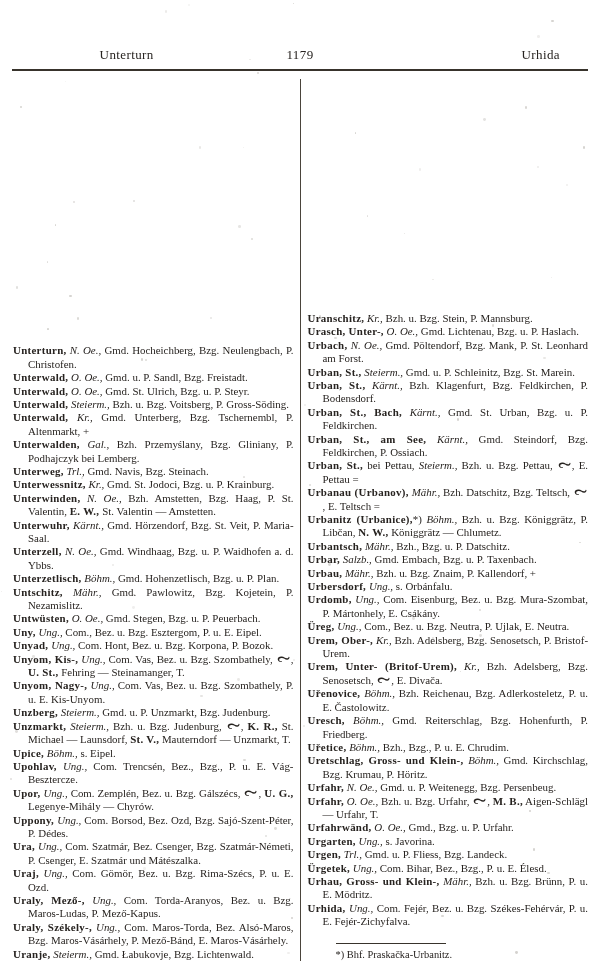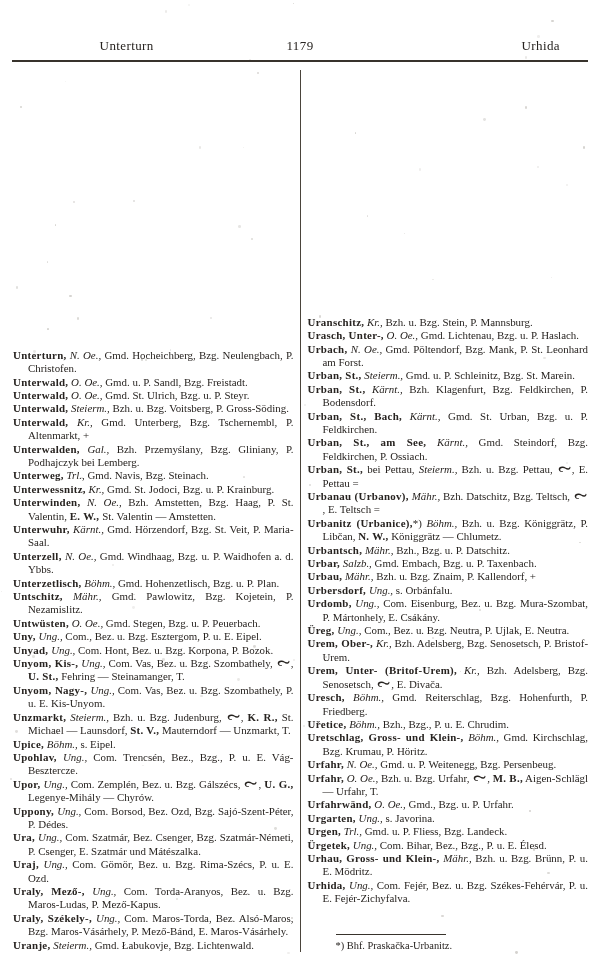--- a/index.html
+++ b/index.html
@@ -7,40 +7,40 @@
     width:600px;height:961px;overflow:hidden;
     background:
       radial-gradient(ellipse at 50% 40%, rgba(255,255,255,.35), rgba(0,0,0,0) 70%),
       linear-gradient(90deg, #e8e5dc 0%, #f2ف 0%, #f1efe7 3%, #f3f1e9 50%, #f0eee6 97%, #e6e3da 100%),
       #f1efe7;
     font-family:"Liberation Serif","DejaVu Serif",serif;
     color:#272320;
     position:relative;
   }
   .speck{position:absolute;border-radius:50%;background:#6b6458;opacity:.35;}
-  .page{position:absolute;left:10px;top:0;width:580px;height:737px;}
+  .page{position:absolute;left:10px;top:9px;width:580px;height:737px;}
   .running-head{
     display:grid;grid-template-columns:1fr 1fr 1fr;align-items:end;
     padding:38px 30px 6px 30px;font-size:13px;letter-spacing:.4px;
   }
   .running-head .rh-l{text-align:center;}
   .running-head .rh-c{text-align:center;}
   .running-head .rh-r{text-align:right;}
   .head-rule{border-top:2px solid #38332c;margin:0 2px 0 2px;height:0;}
   .cols{display:flex;margin-top:6px;align-items:flex-end;}
   .col{width:287px;font-size:10.9px;line-height:13.4px;text-align:justify;}
   .col-left{padding:0 6px 0 3px;}
   .col-right{padding:0 2px 0 7px;}
   .divider{width:1px;background:#4a443b;margin-top:2px;height:882px;}
   p.entry{margin:0;padding-left:15px;text-indent:-15px;}
   .seg-b{font-weight:bold;letter-spacing:.3px;}
   .seg-i{font-style:italic;}
   .horn{display:inline-block;width:13px;height:8px;vertical-align:baseline;margin:0 1px;}
   .horn svg{display:block;width:13px;height:8px;}
-  .footnote{margin-top:28px;}
+  .footnote{margin-top:14px;}
   .footnote-rule{border-top:1px solid #38332c;width:110px;margin:0 0 4px 28px;height:0;}
   .footnote-text{font-size:10.4px;padding-left:28px;}
 </style>
 </head>
 <body>
 
 <div class="page">
   <div class="running-head">
     <span class="rh-l">Unterturn</span>
     <span class="rh-c">1179</span>
@@ -63,20 +63,21 @@
         <p class="entry"><span class="seg-b">Unterzell,</span><span class="seg-i"> N. Oe.,</span><span class="seg-r"> Gmd. Windhaag, Bzg. u. P. Waidhofen a. d. Ybbs.</span></p>
         <p class="entry"><span class="seg-b">Unterzetlisch,</span><span class="seg-i"> Böhm.,</span><span class="seg-r"> Gmd. Hohenzetlisch, Bzg. u. P. Plan.</span></p>
         <p class="entry"><span class="seg-b">Untschitz,</span><span class="seg-i"> Mähr.,</span><span class="seg-r"> Gmd. Pawlowitz, Bzg. Kojetein, P. Nezamislitz.</span></p>
         <p class="entry"><span class="seg-b">Untwüsten,</span><span class="seg-i"> O. Oe.,</span><span class="seg-r"> Gmd. Stegen, Bzg. u. P. Peuerbach.</span></p>
         <p class="entry"><span class="seg-b">Uny,</span><span class="seg-i"> Ung.,</span><span class="seg-r"> Com., Bez. u. Bzg. Esztergom, P. u. E. Eipel.</span></p>
         <p class="entry"><span class="seg-b">Unyad,</span><span class="seg-i"> Ung.,</span><span class="seg-r"> Com. Hont, Bez. u. Bzg. Korpona, P. Bozok.</span></p>
         <p class="entry"><span class="seg-b">Unyom, Kis-,</span><span class="seg-i"> Ung.,</span><span class="seg-r"> Com. Vas, Bez. u. Bzg. Szombathely, </span><span class="horn"><svg viewBox="0 0 14 8" xmlns="http://www.w3.org/2000/svg">
               <path fill="#272320" d="M0.8 4.6 C0.5 2.6 2.6 1.2 5 1.4 C7.6 1.6 8.8 3.4 10.8 3.3 C12 3.2 12.6 2.4 12.6 1.6 L13.4 1.8 C13.6 3.4 12.8 4.6 11 4.7 C8.6 4.8 7.6 3 5.2 2.9 C3.4 2.8 2.2 3.6 2.4 5 C2.6 6.2 4 6.6 5 6.2 L5.2 7 C3.2 7.8 1.1 6.6 0.8 4.6 Z"></path>
             </svg></span><span class="seg-r">, </span><span class="seg-b">U. St.,</span><span class="seg-r"> Fehring — Steinamanger, T.</span></p>
         <p class="entry"><span class="seg-b">Unyom, Nagy-,</span><span class="seg-i"> Ung.,</span><span class="seg-r"> Com. Vas, Bez. u. Bzg. Szombathely, P. u. E. Kis-Unyom.</span></p>
+        <p class="entry"><span class="seg-b">Unzberg,</span><span class="seg-i"> Steierm.,</span><span class="seg-r"> Gmd. u. P. Unzmarkt, Bzg. Judenburg.</span></p>
         <p class="entry"><span class="seg-b">Unzmarkt,</span><span class="seg-i"> Steierm.,</span><span class="seg-r"> Bzh. u. Bzg. Judenburg, </span><span class="horn"><svg viewBox="0 0 14 8" xmlns="http://www.w3.org/2000/svg">
               <path fill="#272320" d="M0.8 4.6 C0.5 2.6 2.6 1.2 5 1.4 C7.6 1.6 8.8 3.4 10.8 3.3 C12 3.2 12.6 2.4 12.6 1.6 L13.4 1.8 C13.6 3.4 12.8 4.6 11 4.7 C8.6 4.8 7.6 3 5.2 2.9 C3.4 2.8 2.2 3.6 2.4 5 C2.6 6.2 4 6.6 5 6.2 L5.2 7 C3.2 7.8 1.1 6.6 0.8 4.6 Z"></path>
             </svg></span><span class="seg-r">, </span><span class="seg-b">K. R.,</span><span class="seg-r"> St. Michael — Launsdorf, </span><span class="seg-b">St. V.,</span><span class="seg-r"> Mauterndorf — Unzmarkt, T.</span></p>
         <p class="entry"><span class="seg-b">Upice,</span><span class="seg-i"> Böhm.,</span><span class="seg-r"> s. Eipel.</span></p>
         <p class="entry"><span class="seg-b">Upohlav,</span><span class="seg-i"> Ung.,</span><span class="seg-r"> Com. Trencsén, Bez., Bzg., P. u. E. Vág-Besztercze.</span></p>
         <p class="entry"><span class="seg-b">Upor,</span><span class="seg-i"> Ung.,</span><span class="seg-r"> Com. Zemplén, Bez. u. Bzg. Gálszécs, </span><span class="horn"><svg viewBox="0 0 14 8" xmlns="http://www.w3.org/2000/svg">
               <path fill="#272320" d="M0.8 4.6 C0.5 2.6 2.6 1.2 5 1.4 C7.6 1.6 8.8 3.4 10.8 3.3 C12 3.2 12.6 2.4 12.6 1.6 L13.4 1.8 C13.6 3.4 12.8 4.6 11 4.7 C8.6 4.8 7.6 3 5.2 2.9 C3.4 2.8 2.2 3.6 2.4 5 C2.6 6.2 4 6.6 5 6.2 L5.2 7 C3.2 7.8 1.1 6.6 0.8 4.6 Z"></path>
             </svg></span><span class="seg-r">, </span><span class="seg-b">U. G.,</span><span class="seg-r"> Legenye-Mihály — Chyrów.</span></p>
         <p class="entry"><span class="seg-b">Uppony,</span><span class="seg-i"> Ung.,</span><span class="seg-r"> Com. Borsod, Bez. Ozd, Bzg. Sajó-Szent-Péter, P. Dédes.</span></p>
         <p class="entry"><span class="seg-b">Ura,</span><span class="seg-i"> Ung.,</span><span class="seg-r"> Com. Szatmár, Bez. Csenger, Bzg. Szatmár-Németi, P. Csenger, E. Szatmár und Mátészalka.</span></p>
@@ -104,20 +105,21 @@
         <p class="entry"><span class="seg-b">Urbantsch,</span><span class="seg-i"> Mähr.,</span><span class="seg-r"> Bzh., Bzg. u. P. Datschitz.</span></p>
         <p class="entry"><span class="seg-b">Urbar,</span><span class="seg-i"> Salzb.,</span><span class="seg-r"> Gmd. Embach, Bzg. u. P. Taxenbach.</span></p>
         <p class="entry"><span class="seg-b">Urbau,</span><span class="seg-i"> Mähr.,</span><span class="seg-r"> Bzh. u. Bzg. Znaim, P. Kallendorf, +</span></p>
         <p class="entry"><span class="seg-b">Urbersdorf,</span><span class="seg-i"> Ung.,</span><span class="seg-r"> s. Orbánfalu.</span></p>
         <p class="entry"><span class="seg-b">Urdomb,</span><span class="seg-i"> Ung.,</span><span class="seg-r"> Com. Eisenburg, Bez. u. Bzg. Mura-Szombat, P. Mártonhely, E. Csákány.</span></p>
         <p class="entry"><span class="seg-b">Üreg,</span><span class="seg-i"> Ung.,</span><span class="seg-r"> Com., Bez. u. Bzg. Neutra, P. Ujlak, E. Neutra.</span></p>
         <p class="entry"><span class="seg-b">Urem, Ober-,</span><span class="seg-i"> Kr.,</span><span class="seg-r"> Bzh. Adelsberg, Bzg. Senosetsch, P. Bristof-Urem.</span></p>
         <p class="entry"><span class="seg-b">Urem, Unter- (Britof-Urem),</span><span class="seg-i"> Kr.,</span><span class="seg-r"> Bzh. Adelsberg, Bzg. Senosetsch, </span><span class="horn"><svg viewBox="0 0 14 8" xmlns="http://www.w3.org/2000/svg">
               <path fill="#272320" d="M0.8 4.6 C0.5 2.6 2.6 1.2 5 1.4 C7.6 1.6 8.8 3.4 10.8 3.3 C12 3.2 12.6 2.4 12.6 1.6 L13.4 1.8 C13.6 3.4 12.8 4.6 11 4.7 C8.6 4.8 7.6 3 5.2 2.9 C3.4 2.8 2.2 3.6 2.4 5 C2.6 6.2 4 6.6 5 6.2 L5.2 7 C3.2 7.8 1.1 6.6 0.8 4.6 Z"></path>
             </svg></span><span class="seg-r">, E. Divača.</span></p>
+        <p class="entry"><span class="seg-b">Uřenovice,</span><span class="seg-i"> Böhm.,</span><span class="seg-r"> Bzh. Reichenau, Bzg. Adlerkosteletz, P. u. E. Častolowitz.</span></p>
         <p class="entry"><span class="seg-b">Uresch,</span><span class="seg-i"> Böhm.,</span><span class="seg-r"> Gmd. Reiterschlag, Bzg. Hohenfurth, P. Friedberg.</span></p>
         <p class="entry"><span class="seg-b">Uřetice,</span><span class="seg-i"> Böhm.,</span><span class="seg-r"> Bzh., Bzg., P. u. E. Chrudim.</span></p>
         <p class="entry"><span class="seg-b">Uretschlag, Gross- und Klein-,</span><span class="seg-i"> Böhm.,</span><span class="seg-r"> Gmd. Kirchschlag, Bzg. Krumau, P. Höritz.</span></p>
         <p class="entry"><span class="seg-b">Urfahr,</span><span class="seg-i"> N. Oe.,</span><span class="seg-r"> Gmd. u. P. Weitenegg, Bzg. Persenbeug.</span></p>
         <p class="entry"><span class="seg-b">Urfahr,</span><span class="seg-i"> O. Oe.,</span><span class="seg-r"> Bzh. u. Bzg. Urfahr, </span><span class="horn"><svg viewBox="0 0 14 8" xmlns="http://www.w3.org/2000/svg">
               <path fill="#272320" d="M0.8 4.6 C0.5 2.6 2.6 1.2 5 1.4 C7.6 1.6 8.8 3.4 10.8 3.3 C12 3.2 12.6 2.4 12.6 1.6 L13.4 1.8 C13.6 3.4 12.8 4.6 11 4.7 C8.6 4.8 7.6 3 5.2 2.9 C3.4 2.8 2.2 3.6 2.4 5 C2.6 6.2 4 6.6 5 6.2 L5.2 7 C3.2 7.8 1.1 6.6 0.8 4.6 Z"></path>
             </svg></span><span class="seg-r">, </span><span class="seg-b">M. B.,</span><span class="seg-r"> Aigen-Schlägl — Urfahr, T.</span></p>
         <p class="entry"><span class="seg-b">Urfahrwänd,</span><span class="seg-i"> O. Oe.,</span><span class="seg-r"> Gmd., Bzg. u. P. Urfahr.</span></p>
         <p class="entry"><span class="seg-b">Urgarten,</span><span class="seg-i"> Ung.,</span><span class="seg-r"> s. Javorina.</span></p>
         <p class="entry"><span class="seg-b">Urgen,</span><span class="seg-i"> Trl.,</span><span class="seg-r"> Gmd. u. P. Fliess, Bzg. Landeck.</span></p>

